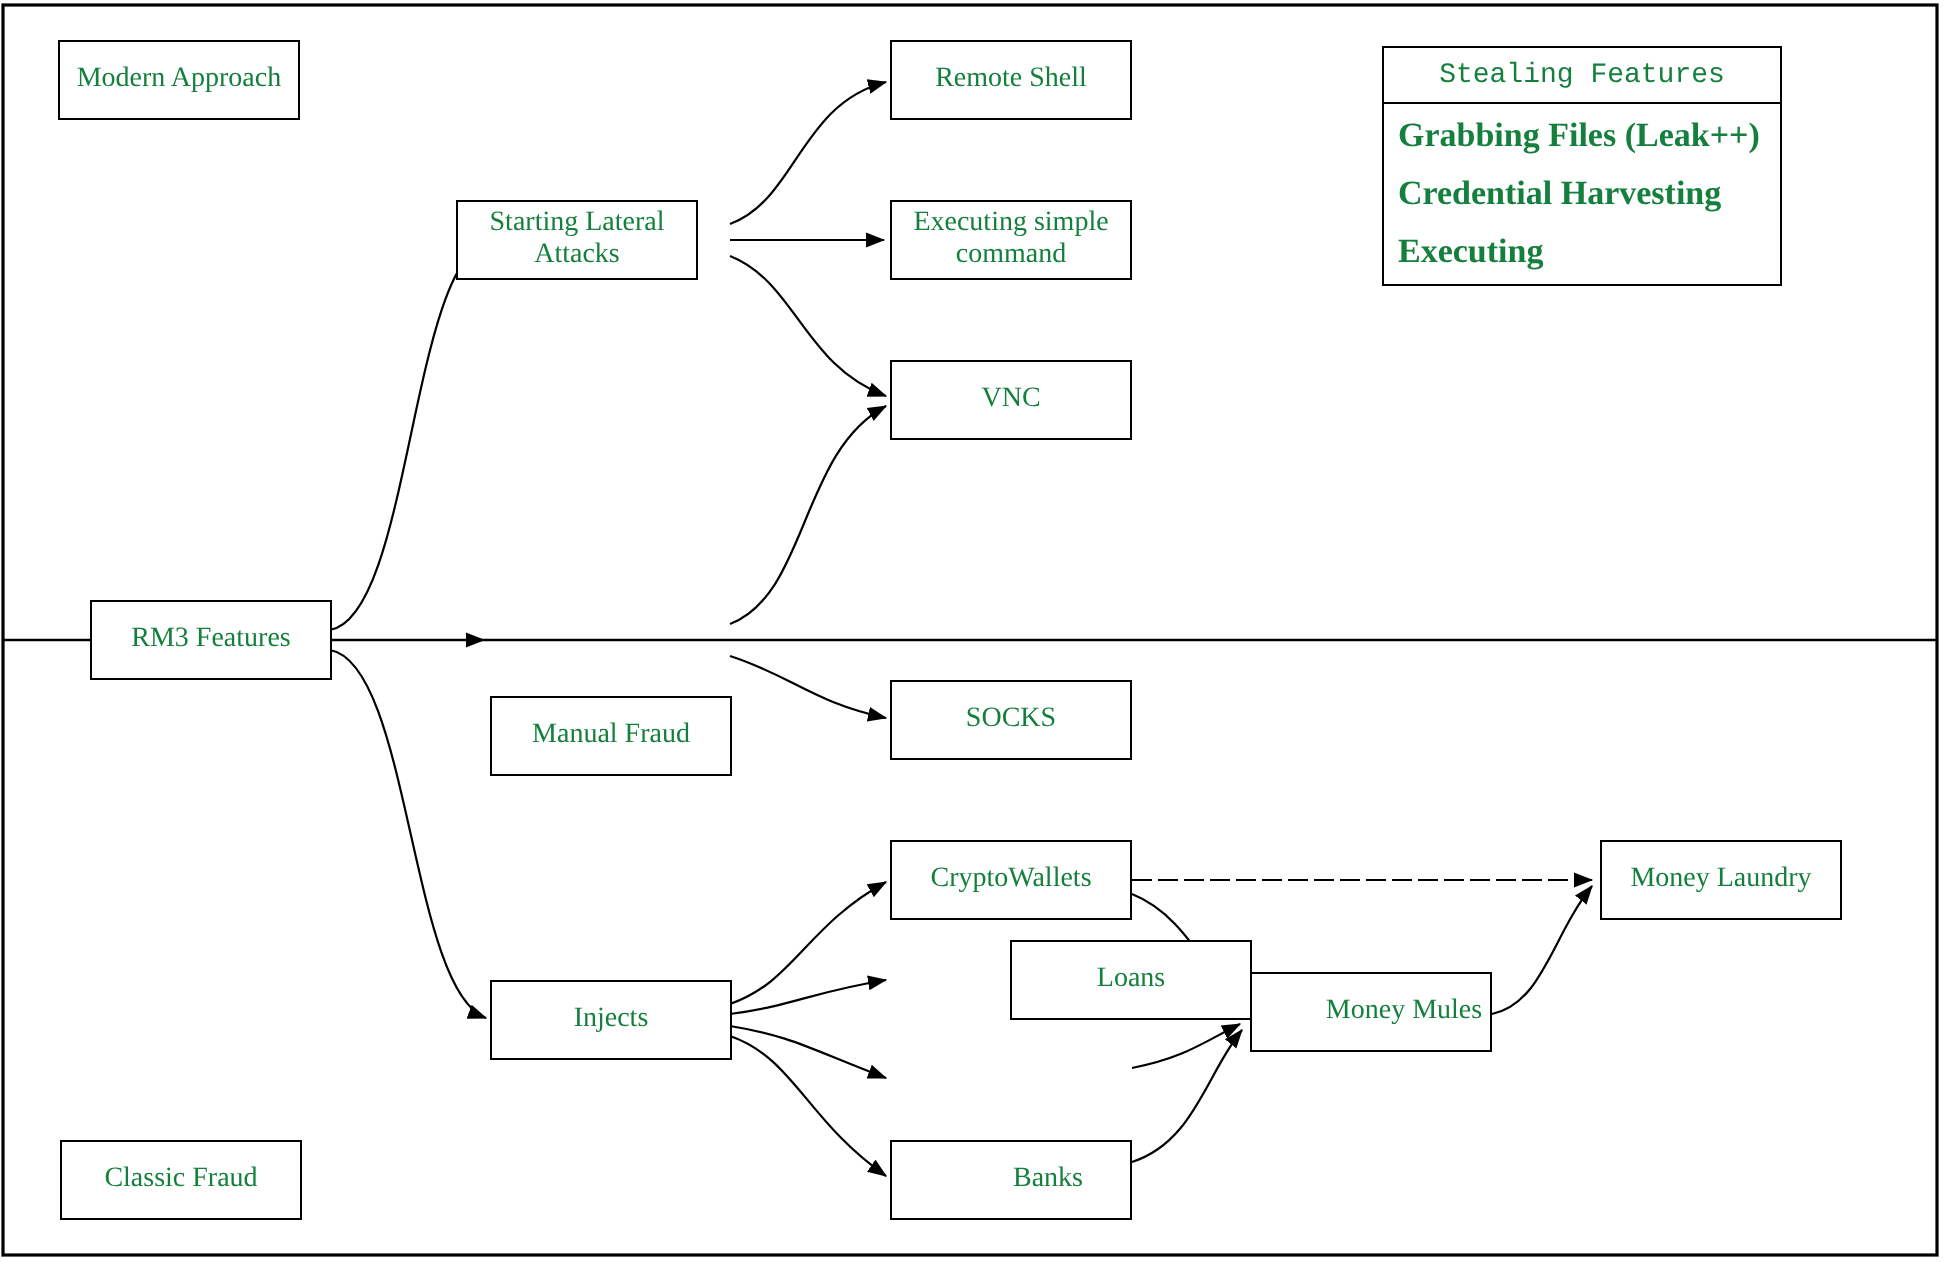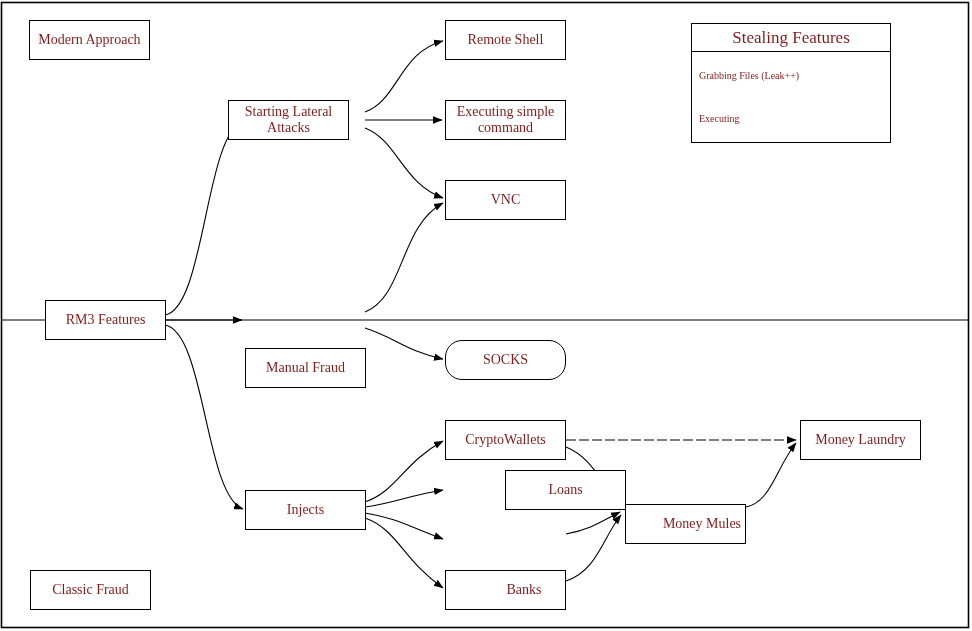--- a/index.html
+++ b/index.html
@@ -2,21 +2,21 @@
 <html><head>
 <meta charset="utf-8">
 <style>
   html, body { margin: 0; padding: 0; background: #fff; }
   #stage {
     position: relative;
     width: 972px;
     height: 631px;
     background: #ffffff;
     font-family: "Liberation Serif", "DejaVu Serif", serif;
-    color: #7f1d1d;
+    color: #15803d;
     overflow: hidden;
   }
   #edges {
     position: absolute;
     left: 0; top: 0;
     width: 972px; height: 631px;
     z-index: 0;
   }
   .node {
     position: absolute;
@@ -45,33 +45,35 @@
     display: flex;
     flex-direction: column;
   }
   #panel-stealing .panel-title {
     box-sizing: border-box;
     height: 28px;
     border-bottom: 1px solid #000;
     display: flex;
     align-items: center;
     justify-content: center;
-    font-size: 17px;
+    font-size: 14px;
+    font-family: Liberation Mono, monospace;
   }
   #panel-stealing .panel-items {
     flex: 1;
     display: flex;
     flex-direction: column;
     justify-content: space-around;
     padding: 2px 0;
   }
   #panel-stealing .panel-item {
-    font-size: 10px;
+    font-size: 17px;
     padding-left: 7px;
     white-space: nowrap;
+    font-weight: bold;
   }
 </style>
 </head>
 <body>
 
 <div id="stage">
 
   <svg id="edges" viewBox="0 0 972 631" xmlns="http://www.w3.org/2000/svg">
     <defs>
       <marker id="arrow" markerUnits="userSpaceOnUse" markerWidth="12" markerHeight="10" refX="9" refY="5" orient="auto">
@@ -111,30 +113,31 @@
   <div class="node" style="left:30px; top:570px;">Classic Fraud</div>
 
   <div class="node" style="left:45px; top:300px;">RM3 Features</div>
   <div class="node" style="left:228px; top:100px;">Starting Lateral Attacks</div>
   <div class="node" style="left:245px; top:300px;margin-top:48px;">Manual Fraud</div>
   <div class="node" style="left:245px; top:490px;">Injects</div>
 
   <div class="node" style="left:445px; top:20px;">Remote Shell</div>
   <div class="node" style="left:445px; top:100px;">Executing simple command</div>
   <div class="node" style="left:445px; top:180px;">VNC</div>
-  <div class="node" style="left:445px; top:340px;border-radius:17px;">SOCKS</div>
+  <div class="node" style="left:445px; top:340px;">SOCKS</div>
 
   <div class="node" style="left:445px; top:420px;">CryptoWallets</div>
   <div class="node" style="left:457px; top:470px;margin-left:48px;">Loans</div>
   <div class="node" style="left:445px; top:570px;padding-left:40px;">Banks</div>
 
-  <div class="node" style="left:625px; top:504px;padding-left:36px;">Money Mules</div>
+  <div class="node" style="left:625px; top:486px;padding-left:36px;">Money Mules</div>
   <div class="node" style="left:800px; top:420px;text-align:center;">Money Laundry</div>
 
   <div id="panel-stealing">
     <div class="panel-title">Stealing Features</div>
     <div class="panel-items">
       <div class="panel-item">Grabbing Files (Leak++)</div>
+      <div class="panel-item">Credential Harvesting</div>
       <div class="panel-item">Executing</div>
     </div>
   </div>
 
 </div>
 
 </body></html>

